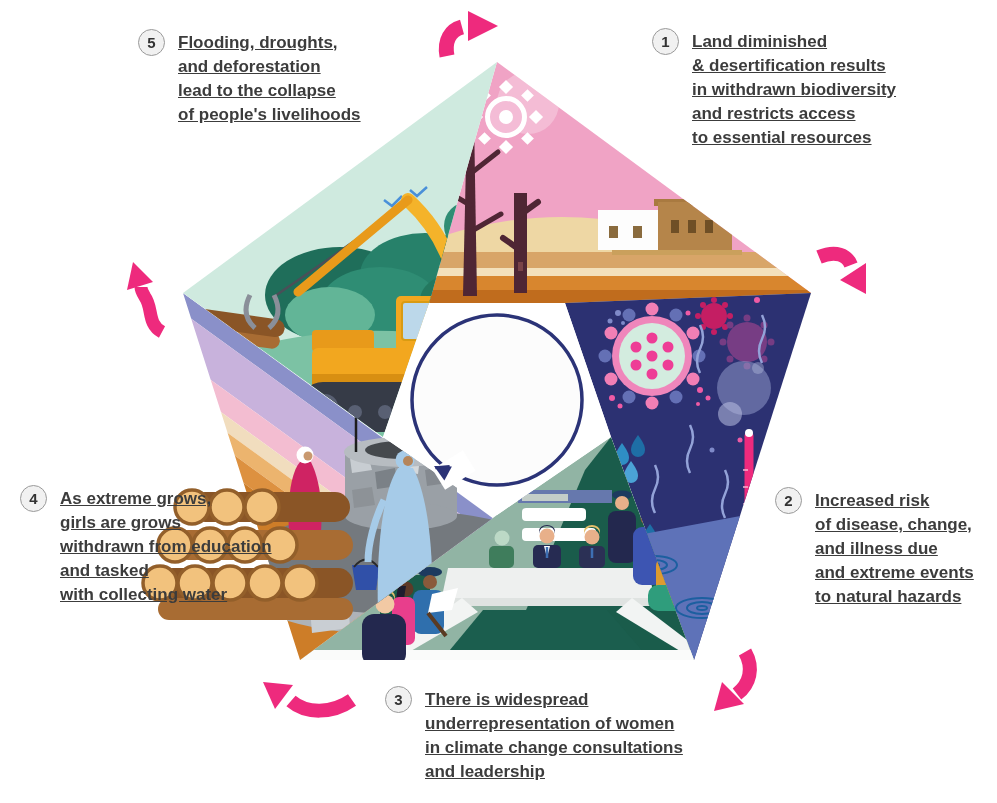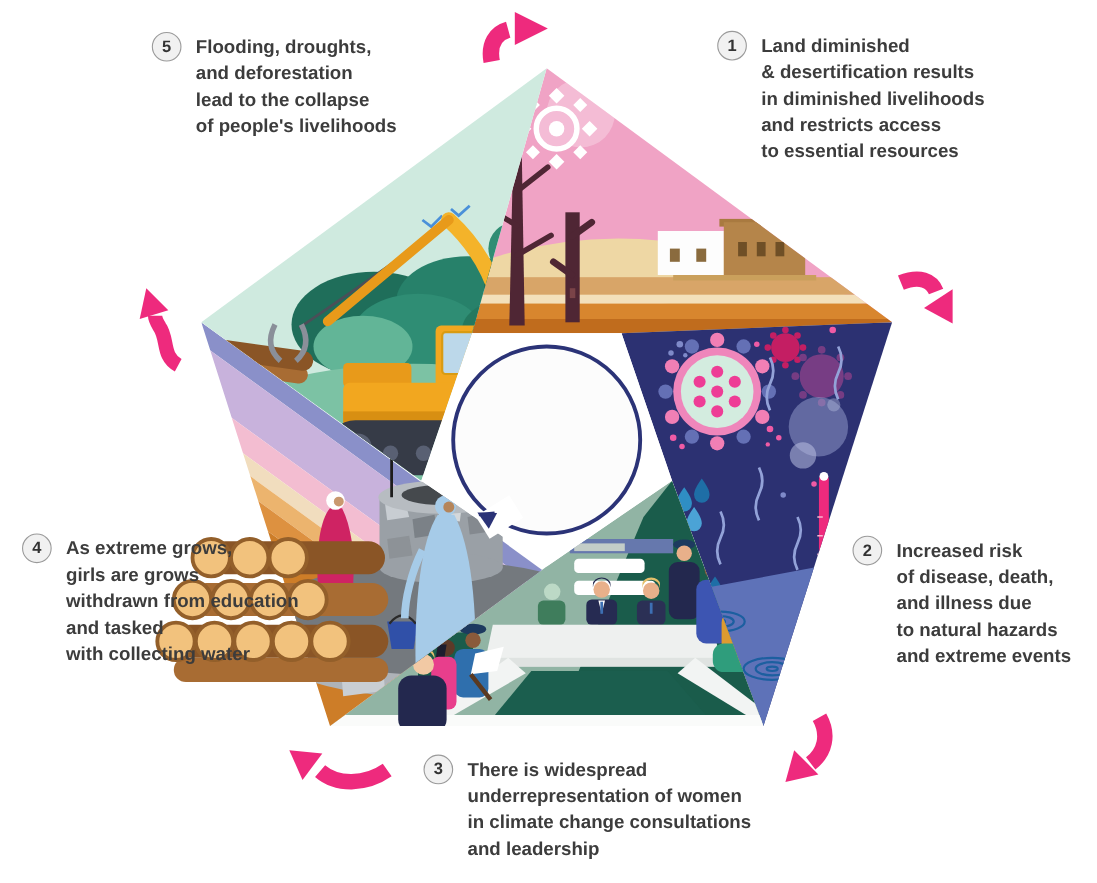--- a/index.html
+++ b/index.html
@@ -4,21 +4,21 @@
 <style>
   html,body{margin:0;padding:0;background:#fff;}
   .stage{position:relative;width:997px;height:803px;background:#fff;overflow:hidden;
          font-family:"Liberation Sans",sans-serif;}
   .stage svg{position:absolute;left:0;top:0;}
   .note{position:absolute;display:flex;gap:13px;
         font-weight:bold;font-size:17px;line-height:24px;color:#3c3c3c;}
   .badge{width:27px;height:27px;border:1.5px solid #9a9a9a;border-radius:50%;
          background:#f1f1f1;display:flex;align-items:center;justify-content:center;
          font-size:15px;color:#333;flex:0 0 27px;box-sizing:border-box;margin-top:-2px;}
-  .lines div{white-space:nowrap;}
+  .lines div{white-space:nowrap;text-decoration:underline;}
 </style>
 </head>
 <body>
 
 <div class="stage">
 
 <svg width="997" height="803" viewBox="0 0 997 803">
   <defs>
     <clipPath id="desertClip">
           <polygon points="497,62 811,293 565,303 429,303"></polygon>
@@ -429,34 +429,34 @@
       <polygon points="153,282 127,290 133,262" stroke="none"></polygon>
     </g>
   </g>
 </svg>
 
   <div class="note" style="left:652px;top:30px;">
     <span class="badge">1</span>
     <div class="lines">
       <div>Land diminished</div>
       <div>&amp; desertification results</div>
-      <div>in diminished livelihoods</div>
+      <div>in withdrawn biodiversity</div>
       <div>and restricts access</div>
       <div>to essential resources</div>
     </div>
   </div>
 
   <div class="note" style="left:775px;top:489px;">
     <span class="badge">2</span>
     <div class="lines">
       <div>Increased risk</div>
-      <div>of disease, death,</div>
+      <div>of disease, change,</div>
       <div>and illness due</div>
+      <div>and extreme events</div>
       <div>to natural hazards</div>
-      <div>and extreme events</div>
     </div>
   </div>
 
   <div class="note" style="left:385px;top:688px;">
     <span class="badge">3</span>
     <div class="lines">
       <div>There is widespread</div>
       <div>underrepresentation of women</div>
       <div>in climate change consultations</div>
       <div>and leadership</div>

